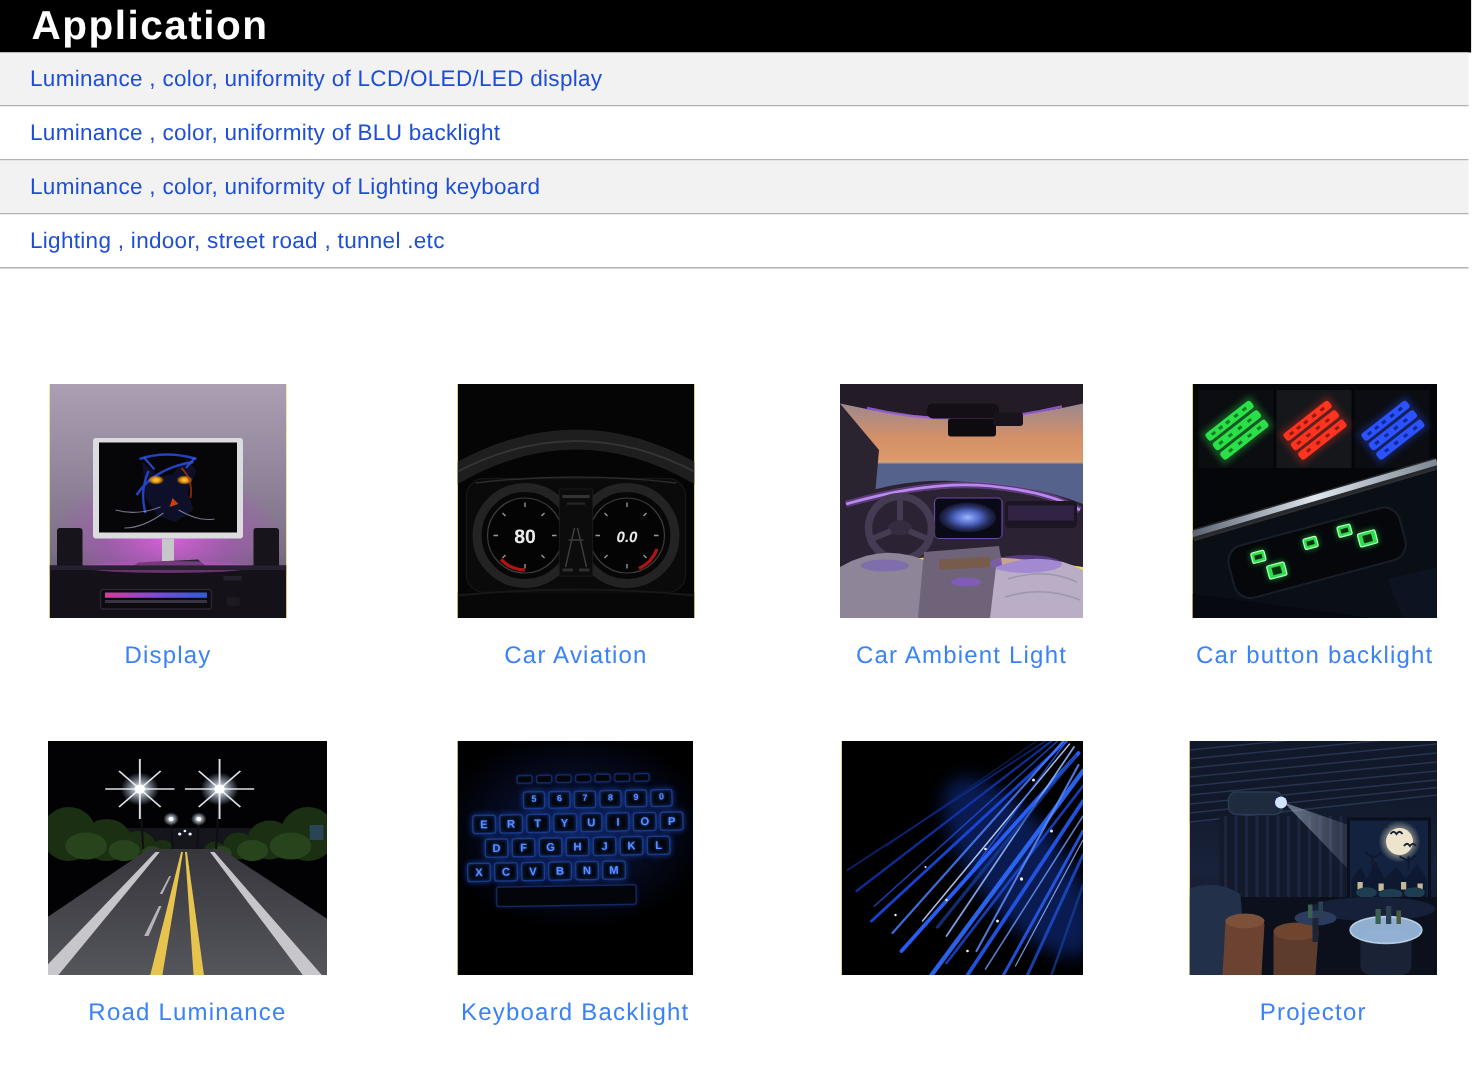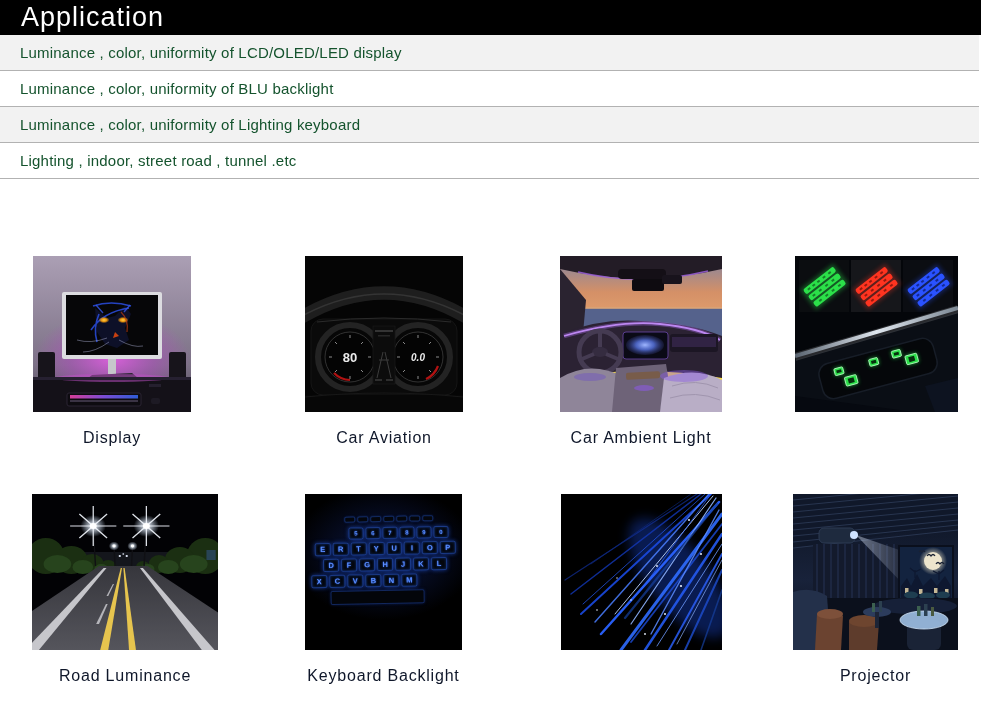--- a/index.html
+++ b/index.html
@@ -3,34 +3,34 @@
 <meta charset="utf-8">
 <style>
   * { margin:0; padding:0; box-sizing:border-box; }
   html,body { background:#fff; }
   body { font-family:"Liberation Sans", sans-serif; }
   .page { position:relative; width:981px; height:719px; background:#fff; overflow:hidden; }
 
   
   .hdr { position:absolute; left:0; top:0; width:981px; height:35px; background:#000;
          display:flex; align-items:center; }
-  .hdr .title { color:#fff; font-size:27px; font-weight:400; letter-spacing:1px; padding-left:21px; }
+  .hdr .title { color:#fff; font-size:27px; font-weight:700; letter-spacing:1px; padding-left:21px; }
 
   
   .app-list { position:absolute; left:0; top:35px; width:979px; }
   .app-row { height:36px; border-bottom:1px solid #b2b2b2; display:flex; align-items:center;
-             padding-left:20px; font-size:15px; color:#14532d; letter-spacing:.2px; }
+             padding-left:20px; font-size:15px; color:#1d4ed8; letter-spacing:.2px; }
   .app-row:nth-child(odd) { background:#f2f2f2; }
   .app-row:nth-child(even) { background:#ffffff; }
 
   
   .cell { position:absolute; }
   .pic { position:relative; width:100%; height:156px; background:#fde047; overflow:hidden; }
   .pic svg { display:block; width:100%; height:100%; }
-  .cap { margin-top:17px; text-align:center; font-size:16px; color:#0f172a; letter-spacing:.8px; }
+  .cap { margin-top:17px; text-align:center; font-size:16px; color:#3b82f6; letter-spacing:.8px; }
   .c1{left:33px;  top:256px; width:158px;}
   .c2{left:305px; top:256px; width:158px;}
   .c3{left:560px; top:256px; width:162px;}
   .c4{left:795px; top:256px; width:163px;}
   .c5{left:32px;  top:494px; width:186px;}
   .c6{left:305px; top:494px; width:157px;}
   .c7{left:561px; top:494px; width:161px;}
   .c8{left:793px; top:494px; width:165px;}
 
   
@@ -318,20 +318,21 @@
               <rect x="51" y="114" width="6" height="5"></rect>
             <rect x="78" y="103" width="5" height="3"></rect>
             <rect x="102" y="101" width="5" height="3"></rect>
               <rect x="115" y="109" width="6" height="5"></rect>
           </g>
         </g>
         <path d="M0,140 L120,156 L0,156 Z" fill="#060910"></path>
         <path d="M130,130 L163,122 L163,156 L140,156 Z" fill="#0d1320"></path>
       </svg>
     </div>
+    <div class="cap">Car button backlight</div>
   </div>
 
   <div class="cell c5">
     <div class="pic">
       <svg viewBox="0 0 161 156" preserveAspectRatio="none">
         <defs>
           <linearGradient id="d5r" x1="0" y1="0" x2="0" y2="1">
             <stop offset="0" stop-color="#36363c"></stop>
               <stop offset="1" stop-color="#55555c"></stop>
           </linearGradient>

